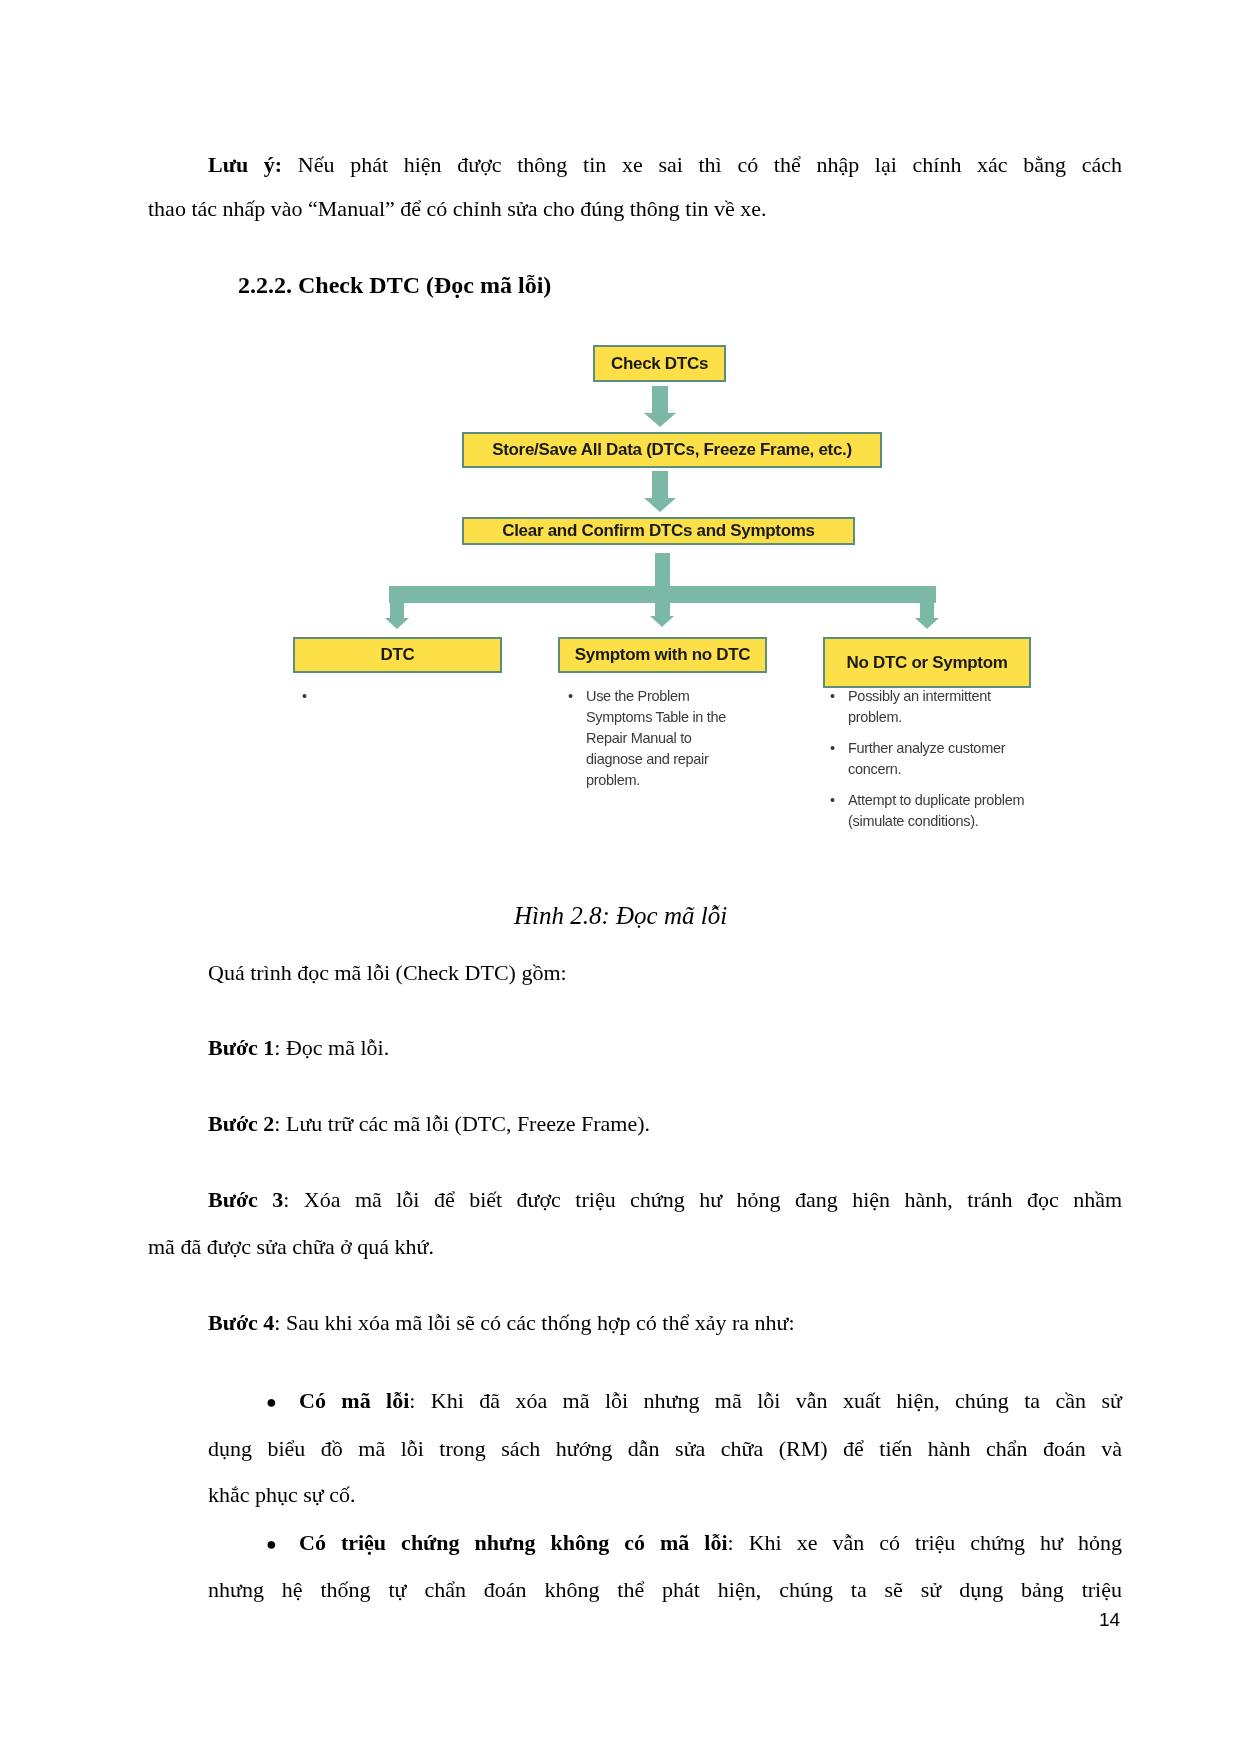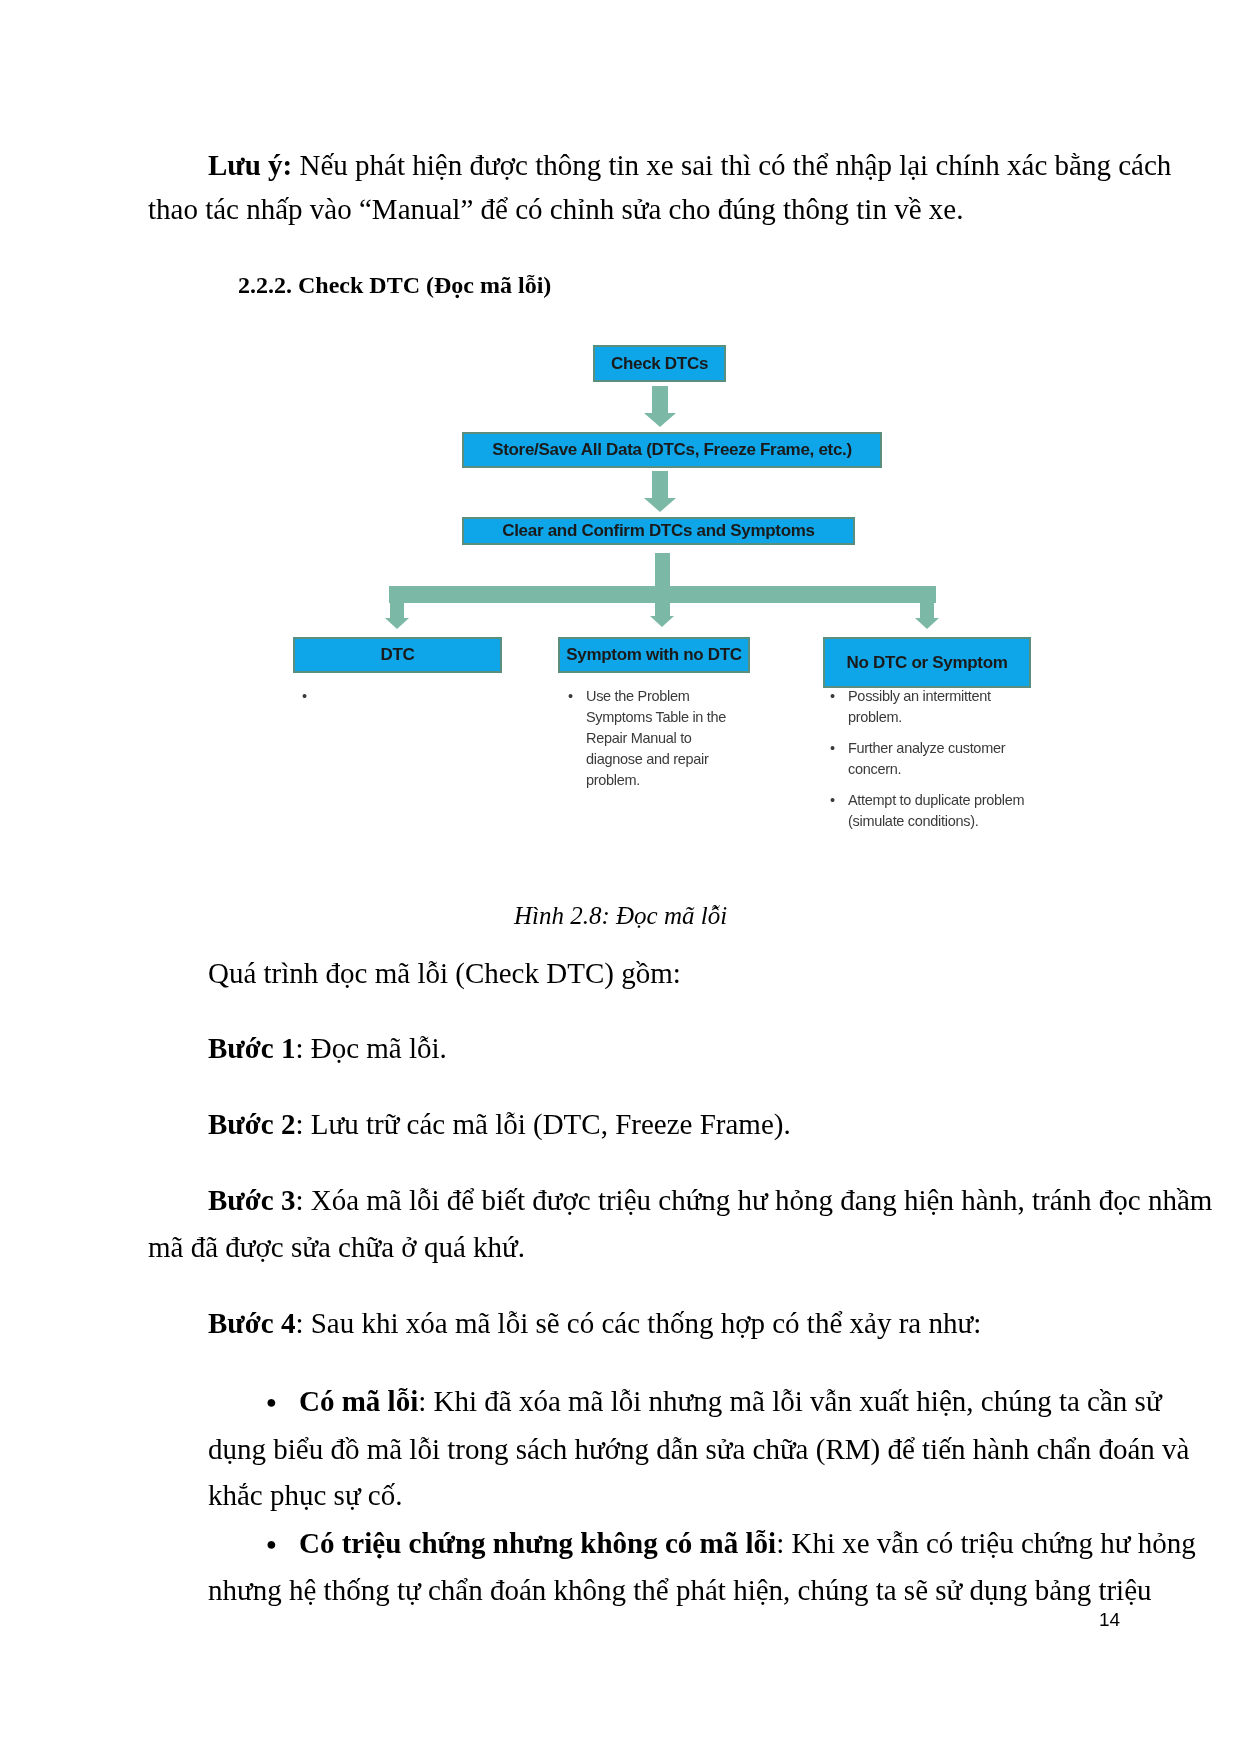--- a/index.html
+++ b/index.html
@@ -1,22 +1,22 @@
 <!DOCTYPE html>
 <html><head>
 <meta charset="utf-8">
 <style>
   html,body{margin:0;padding:0;background:#ffffff;}
   body{width:1241px;height:1755px;position:relative;overflow:hidden;font-family:"Liberation Serif","DejaVu Serif",serif;color:#000;}
-  .line{position:absolute;font-size:29px;line-height:30px;white-space:nowrap;}
+  .line{position:absolute;font-size:22px;line-height:30px;white-space:nowrap;}
   .just{text-align:justify;text-align-last:justify;}
   .b{font-weight:bold;}
   .heading{position:absolute;font-size:24px;font-weight:bold;}
   .caption{position:absolute;font-size:25px;font-style:italic;width:1241px;text-align:center;margin-top:12px;}
-  .box{position:absolute;background:#0ea5e9;border:2px solid #5a8f80;box-sizing:border-box;display:flex;align-items:center;justify-content:center;font-family:"Liberation Sans","DejaVu Sans",sans-serif;font-weight:bold;font-size:17px;color:#1a1a1a;letter-spacing:-0.3px;}
+  .box{position:absolute;background:#fde047;border:2px solid #5a8f80;box-sizing:border-box;display:flex;align-items:center;justify-content:center;font-family:"Liberation Sans","DejaVu Sans",sans-serif;font-weight:bold;font-size:17px;color:#1a1a1a;letter-spacing:-0.3px;}
   .bar{position:absolute;background:#7bb8a5;}
   .arrow{position:absolute;width:0;height:0;border-left:16px solid transparent;border-right:16px solid transparent;border-top:14px solid #7bb8a5;}
   .arrow.small{border-left:12px solid transparent;border-right:12px solid transparent;border-top:11px solid #7bb8a5;}
   .blist{position:absolute;margin:0;padding:0;list-style:none;font-family:"Liberation Sans","DejaVu Sans",sans-serif;font-size:14.5px;line-height:21px;color:#3a3a3a;letter-spacing:-0.3px;}
   .blist li{position:relative;padding-left:18px;margin-bottom:10px;}
   .blist li .dot{position:absolute;left:0;top:0;}
   .pagenum{position:absolute;font-family:"Liberation Sans","DejaVu Sans",sans-serif;font-size:19px;}
   .bullet{position:absolute;font-size:18px;}
 </style>
 </head>
@@ -53,21 +53,21 @@
   <div class="bar" style="left:390px;top:603px;width:14px;height:16px;"></div>
   <div class="arrow small" style="left:385px;top:618px;"></div>
   <div class="bar" style="left:655px;top:603px;width:15px;height:14px;"></div>
   <div class="arrow small" style="left:650px;top:616px;"></div>
   <div class="bar" style="left:920px;top:603px;width:14px;height:16px;"></div>
   <div class="arrow small" style="left:915px;top:618px;"></div>
 
   <div class="box" style="left:293px;top:637px;width:209px;height:36px;">
     <span>DTC</span>
   </div>
-  <div class="box" style="left:558px;top:637px;width:192px;height:36px;">
+  <div class="box" style="left:558px;top:637px;width:209px;height:36px;">
     <span>Symptom with no DTC</span>
   </div>
   <div class="box" style="left:823px;top:637px;width:208px;height:51px;">
     <span>No DTC or Symptom</span>
   </div>
 
   <ul class="blist" style="left:302px;top:686px;width:160px;">
     <li><span class="dot">•</span></li>
   </ul>
   <ul class="blist" style="left:568px;top:686px;width:168px;">

